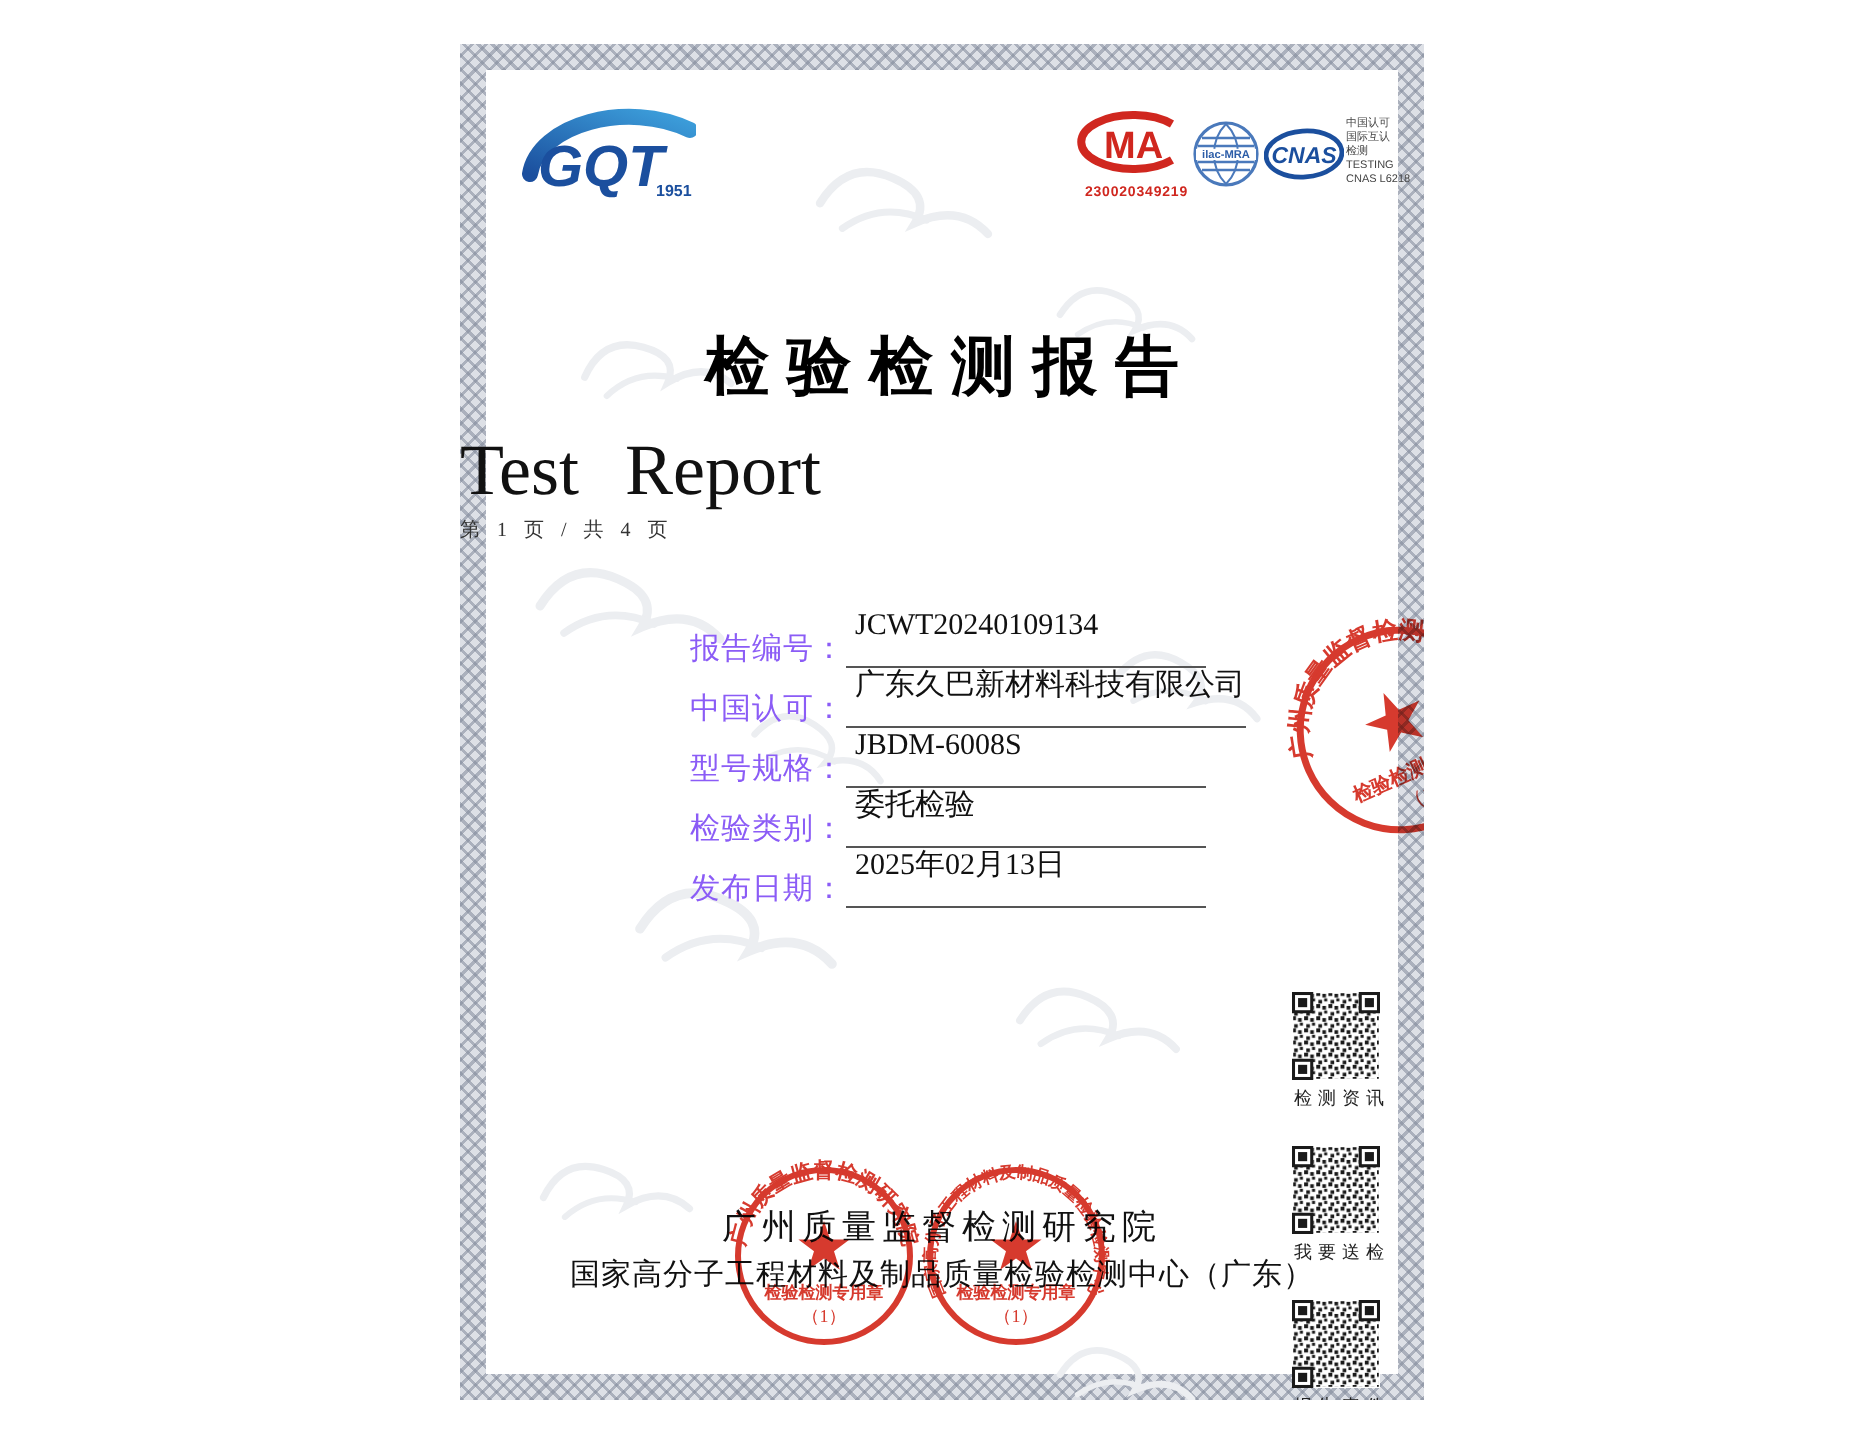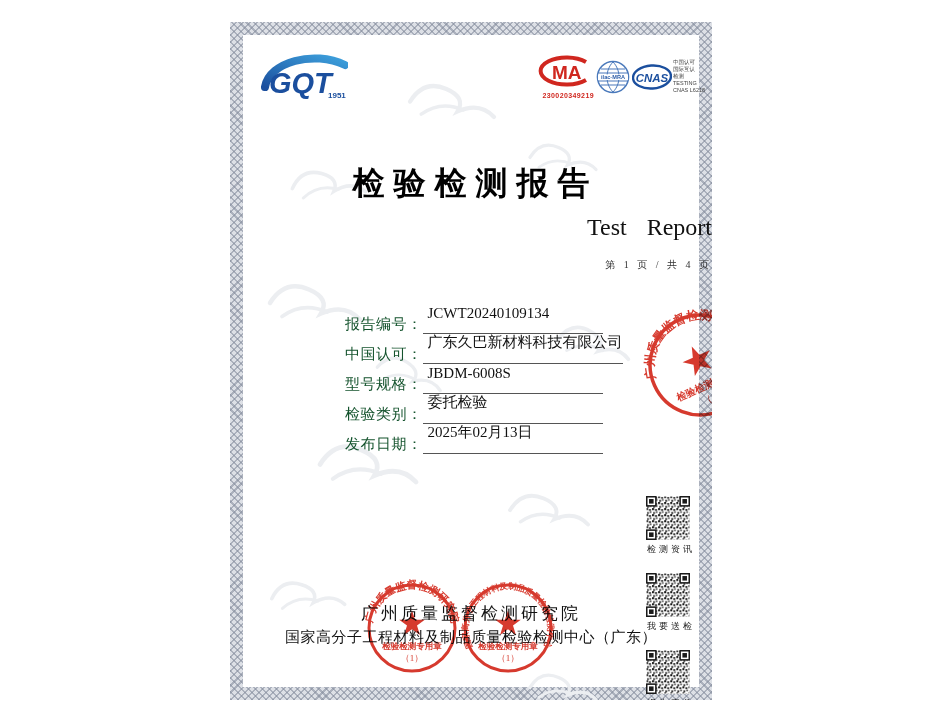--- a/index.html
+++ b/index.html
@@ -19,28 +19,28 @@
   .cma-block{position:absolute;left:304px;top:33px;width:60px;text-align:right;}
   .cma-number{font-family:"Liberation Sans",sans-serif;font-size:7px;color:#d0271f;
               letter-spacing:.4px;margin-top:1px;font-weight:bold;}
   .ilac-logo{position:absolute;left:366px;top:38px;}
   .cnas-logo{position:absolute;left:402px;top:41px;}
   .cnas-side{position:absolute;left:443px;top:37px;font-family:"Liberation Sans",sans-serif;
              font-size:5.5px;line-height:7px;color:#444;}
 
   .title-cn{position:absolute;left:0;right:0;top:140px;text-align:center;font-size:32px;
             font-weight:bold;letter-spacing:9px;text-indent:9px;color:#000000;}
-  .title-en{position:absolute;left:0;right:0;top:192px;text-align:right;font-size:24px;
-            font-family:"Liberation Serif","DejaVu Serif",serif;word-spacing:14px;color:#111;padding-left:36px;}
-  .page-line{position:absolute;left:0;right:0;top:236px;text-align:right;font-size:10px;
+  .title-en{position:absolute;left:0;right:0;top:192px;text-align:left;font-size:36px;
+            font-family:"Liberation Serif","DejaVu Serif",serif;word-spacing:14px;color:#111;}
+  .page-line{position:absolute;left:0;right:0;top:236px;text-align:left;font-size:10px;
              letter-spacing:3px;color:#333;}
 
   .fields{position:absolute;left:115px;top:292px;width:258px;}
   .field{display:flex;align-items:flex-end;height:20px;margin-bottom:10px;font-size:15px;}
-  .field .lbl{flex:none;letter-spacing:.5px;color:#14532d;margin-top:20px;}
+  .field .lbl{flex:none;letter-spacing:.5px;color:#8b5cf6;margin-top:20px;}
   .field .val{flex:1;border-bottom:1px solid #555;padding:0 0 11px 5px;color:#111;white-space:nowrap;}
 
   .qr-panel{position:absolute;left:414px;top:474px;width:48px;z-index:4;}
   .qr-item{margin-bottom:17px;text-align:right;}
   .qr-img{width:44px;height:44px;display:block;margin:0 auto 3px auto;}
   .qr-label{font-size:9px;letter-spacing:3px;text-indent:3px;color:#222;white-space:nowrap;}
 
   .footer-org1{position:absolute;left:0;right:0;top:580px;text-align:center;font-size:17px;
                letter-spacing:3px;color:#111;}
   .footer-org2{position:absolute;left:0;right:0;top:606px;text-align:center;font-size:15px;

